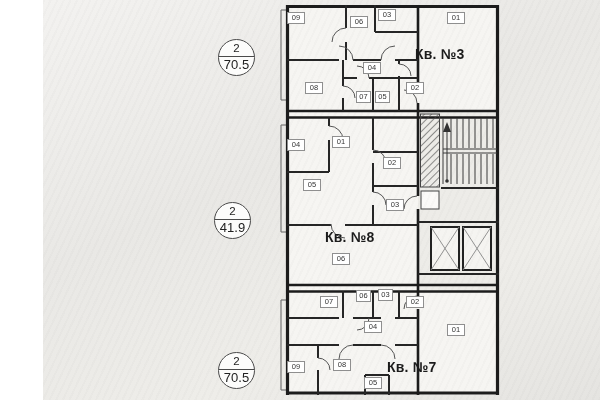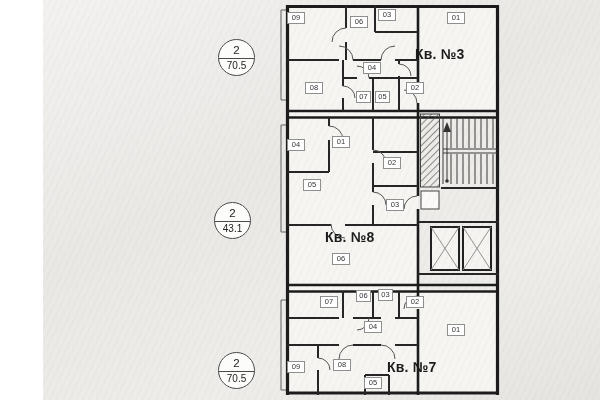--- a/index.html
+++ b/index.html
@@ -26,21 +26,21 @@
     position:absolute; font-weight:700; font-size:14px; color:#1b1b1b;
     white-space:nowrap; z-index:3; letter-spacing:0.2px;
   }
   .badge {
     position:absolute; width:37px; height:37px; border-radius:50%;
     border:1.3px solid #4a4a4a; background:#fcfcfb; z-index:4;
     display:flex; flex-direction:column; align-items:center; justify-content:center;
   }
   .badge-floor { font-size:11.5px; color:#222; line-height:1.25; }
   .badge-line  { width:100%; height:0; border-top:1px solid #4a4a4a; }
-  .badge-area  { font-size:10px; color:#222; line-height:1.3; }
+  .badge-area  { font-size:13px; color:#222; line-height:1.3; }
 </style>
 </head>
 <body>
 
 <div class="stage">
 
   <svg class="plan" width="600" height="400" viewBox="0 0 600 400">
     <defs>
       <pattern id="hatch" width="5" height="5" patternUnits="userSpaceOnUse" patternTransform="rotate(45)">
         <line x1="0" y1="0" x2="0" y2="5" stroke="#4a4a4a" stroke-width="1.2"></line>
@@ -228,21 +228,21 @@
   <div class="apt-title" style="left:344px;top:359px">Кв. №7</div>
 
   <div class="badge" style="left:175px;top:39px">
     <div class="badge-floor">2</div>
     <div class="badge-line"></div>
     <div class="badge-area">70.5</div>
   </div>
   <div class="badge" style="left:171px;top:202px">
     <div class="badge-floor">2</div>
     <div class="badge-line"></div>
-    <div class="badge-area">43.1</div>
+    <div class="badge-area">41.9</div>
   </div>
   <div class="badge" style="left:175px;top:352px">
     <div class="badge-floor">2</div>
     <div class="badge-line"></div>
     <div class="badge-area">70.5</div>
   </div>
 
 </div>
 
 </body></html>

